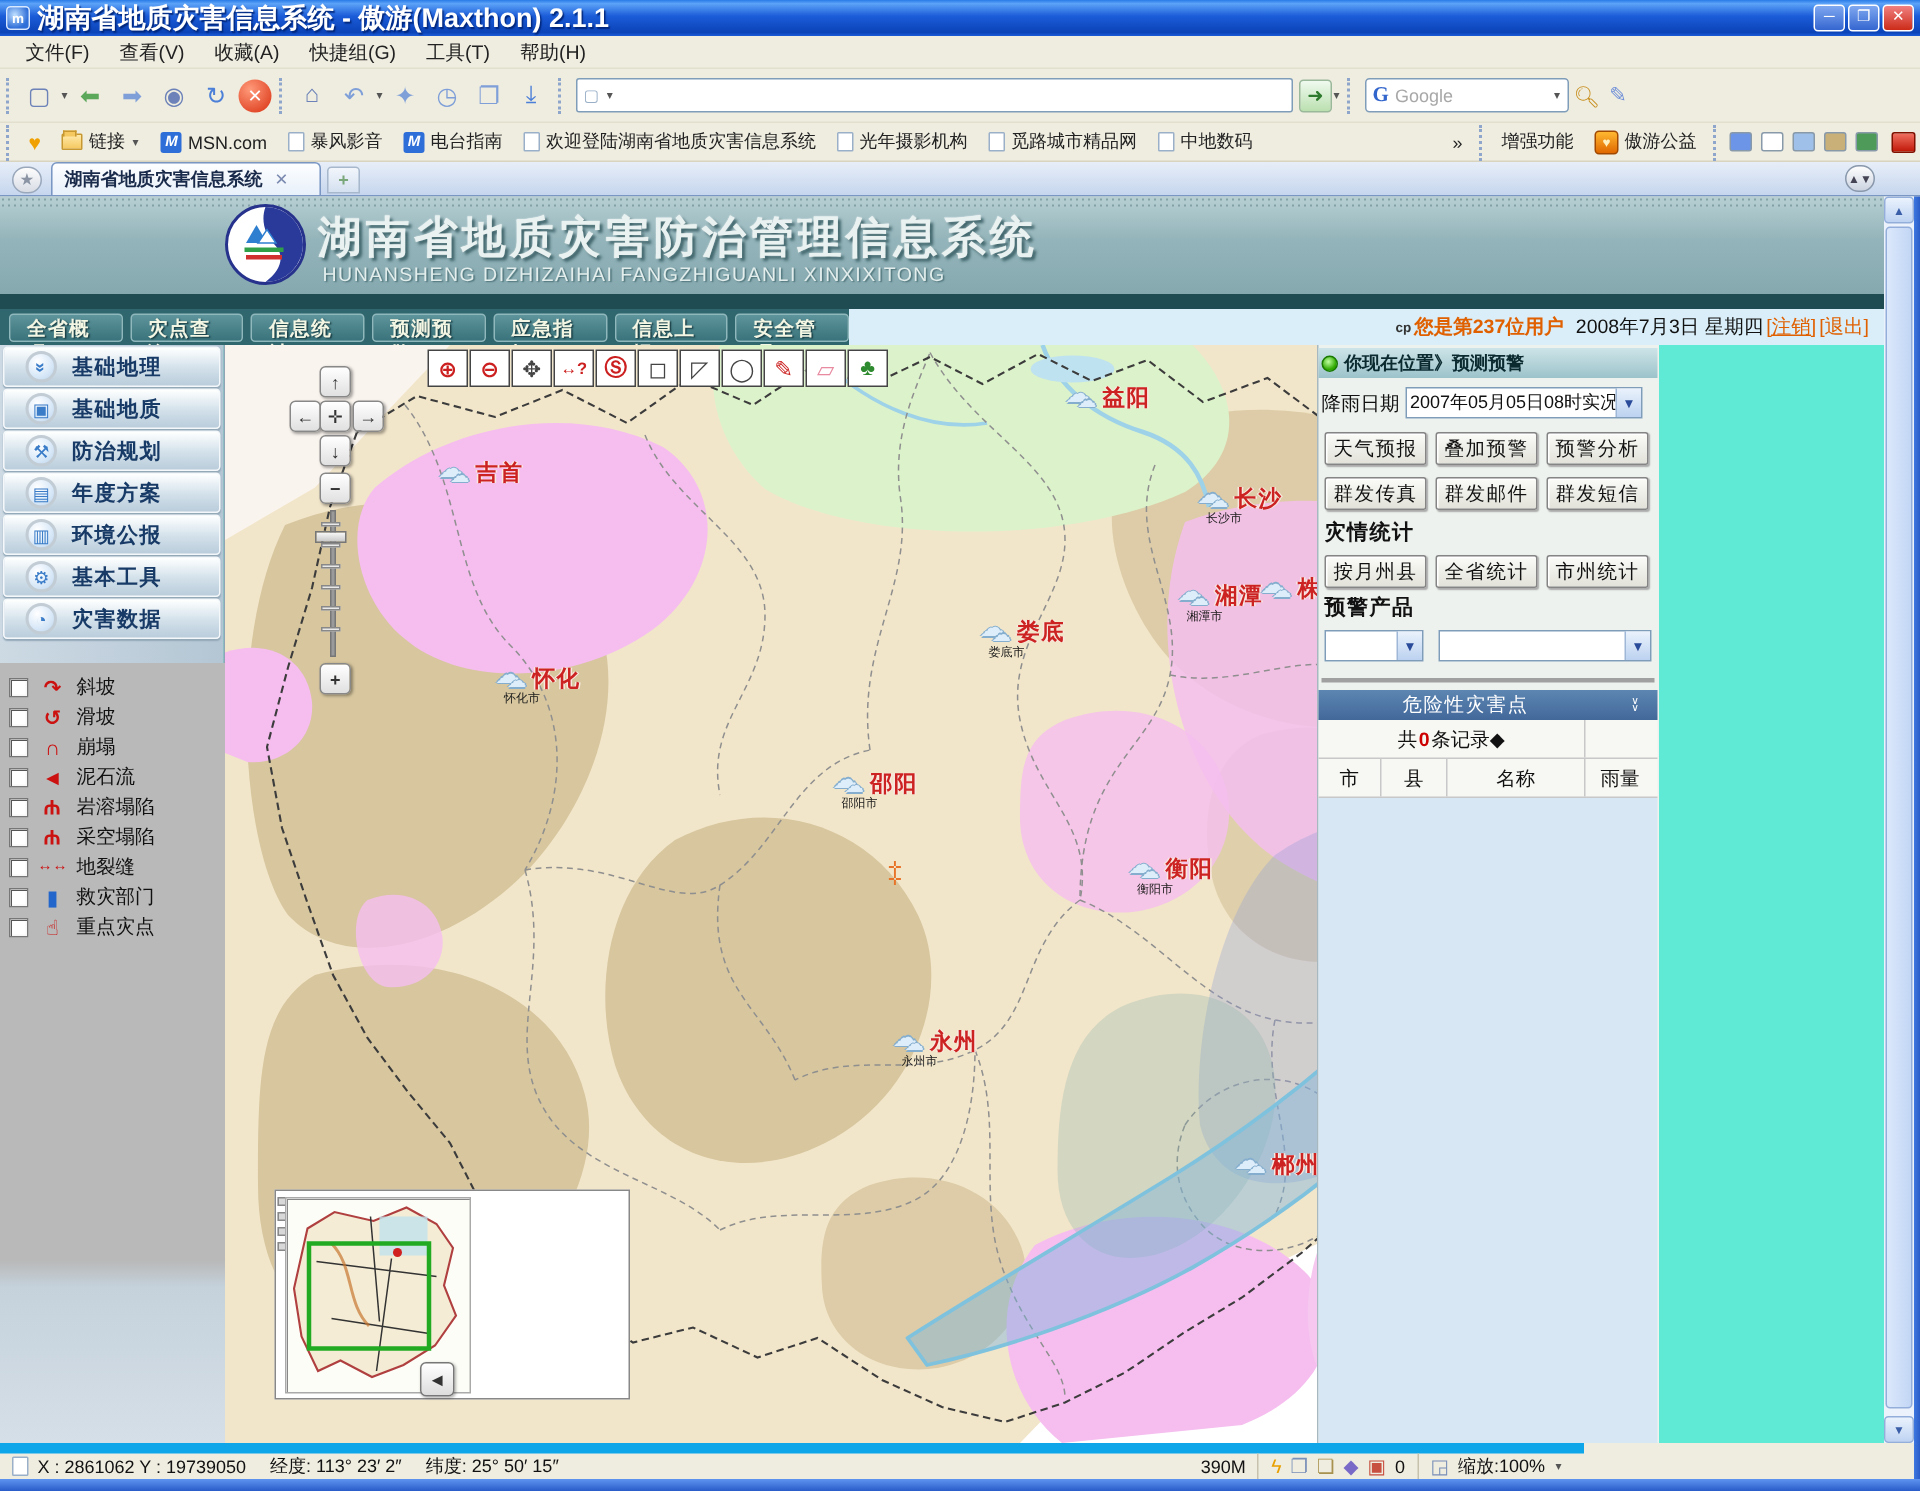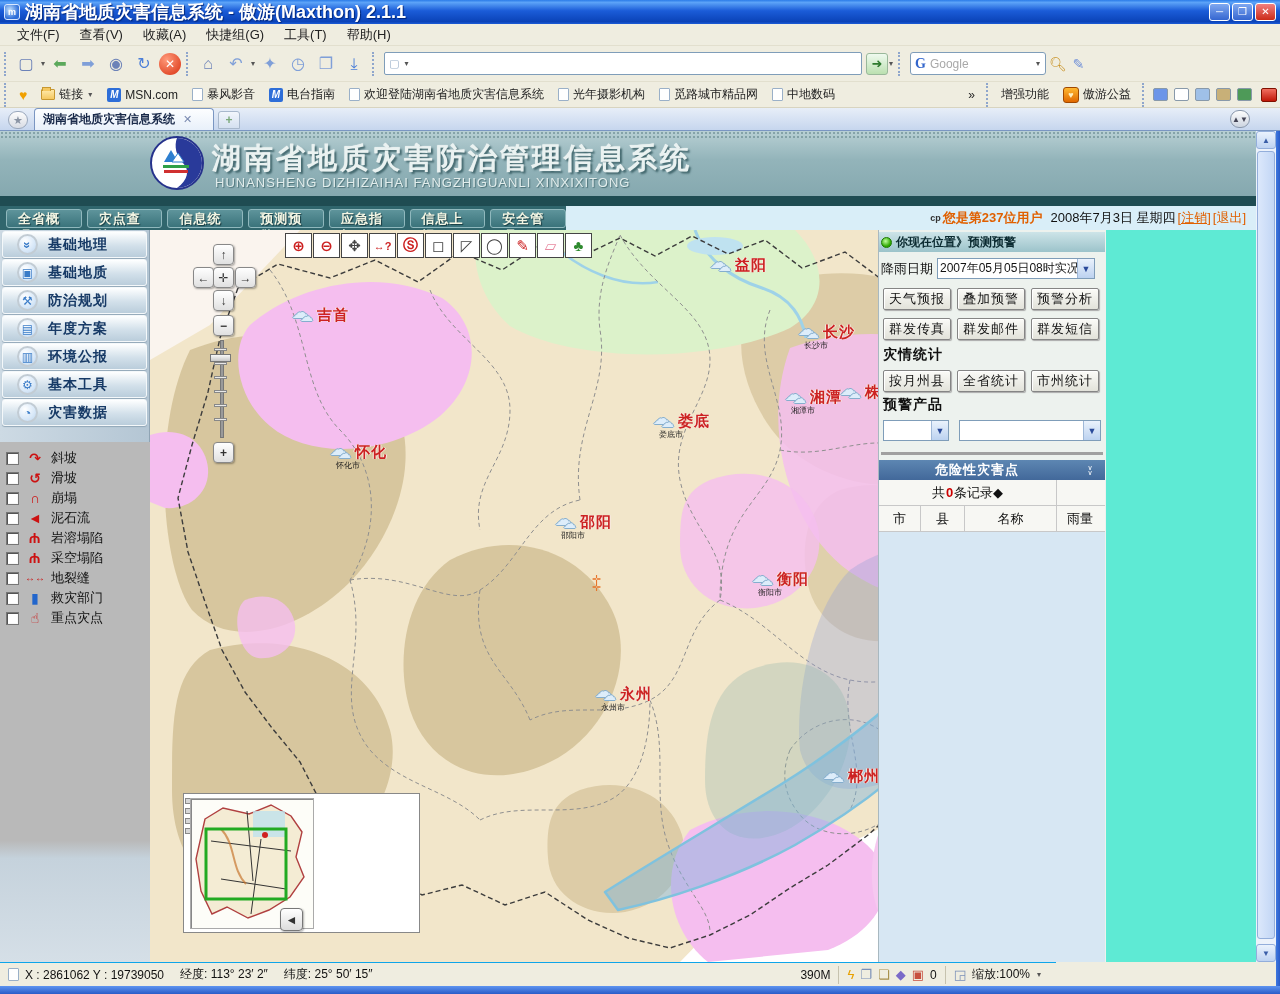--- a/index.html
+++ b/index.html
@@ -177,40 +177,40 @@
   .selbox .val { flex:1; font-size:12px; color:#111; padding:0 2px; white-space:nowrap; overflow:hidden; }
   .selbox .arrow { width:17px; height:100%; background:linear-gradient(180deg,#EAF2FC,#BCD2F0); border-left:1px solid #9FB8D8;
     color:#2A4A9A; font-size:9px; display:flex; align-items:center; justify-content:center; }
   .xpbtn { position:absolute; width:68px; height:22px; background:linear-gradient(180deg,#FBFBF8,#E2E2DA);
     border:1px solid #858585; box-shadow:inset 1px 1px 0 #fff, 1px 1px 1px #AAA; border-radius:2px;
     font-size:13px; color:#111; display:flex; align-items:center; justify-content:center; letter-spacing:1px; }
   .rp-heading { position:absolute; left:4px; font-size:14px; font-weight:bold; color:#111; letter-spacing:1px; }
   .rp-divider { position:absolute; left:2px; top:222px; width:222px; height:3px; background:#A0A0A0; }
   .danger-header { position:absolute; left:0; top:230px; width:226px; height:20px;
     background:linear-gradient(180deg,#5D86B2,#42689A); display:flex; align-items:center; }
-  .danger-title { flex:1; text-align:center; font-size:13px; font-weight:bold; color:#fff; letter-spacing:1px; }
+  .danger-title { flex:1; text-align:center; font-size:13px; font-weight:normal; color:#fff; letter-spacing:1px; }
   .danger-chevrons { width:30px; color:#fff; font-size:7px; line-height:5px; text-align:center; }
   .rec-row { position:absolute; left:0; top:250px; width:226px; height:26px; background:#F7F7F3; border-bottom:1px solid #C8C8C8; display:flex; }
   .rec-left { width:178px; border-right:1px solid #C8C8C8; display:flex; align-items:center; justify-content:center; font-size:13px; color:#111; }
   .rec-count { color:#CC0000; font-weight:bold; padding:0 1px; }
   .th-row { position:absolute; left:0; top:276px; width:226px; height:26px; background:#F7F7F3; border-bottom:1px solid #C8C8C8; display:flex; }
   .th { display:flex; align-items:center; justify-content:center; font-size:13px; color:#111; border-right:1px solid #C8C8C8; }
   .rp-bottom { position:absolute; left:0; top:302px; width:226px; height:430px; background:#D7E7F3; }
 
   
   .v-scrollbar { position:absolute; left:1256px; top:131px; width:20px; height:831px; background:#ECF2FB; }
   .sb-btn { width:20px; height:18px; background:linear-gradient(180deg,#EAF2FD,#BED3F2); border:1px solid #93AEDB;
     border-radius:3px; color:#3A5EA8; font-size:8px; display:flex; align-items:center; justify-content:center; }
   .sb-thumb { position:absolute; left:1px; top:20px; width:18px; height:788px;
     background:linear-gradient(90deg,#DCE8FB,#C2D6F5); border:1px solid #93AEDB; border-radius:3px; }
   .sb-down { position:absolute; bottom:0; }
 
   
   .statusbar { position:absolute; left:0; top:962px; width:1056px; height:24px; background:#EFEDE0;
-    border-top:1px solid #0ea5e9; display:flex; align-items:center; font-size:12px; color:#111; }
+    border-top:7px solid #0ea5e9; display:flex; align-items:center; font-size:12px; color:#111; }
   .sb-seg { display:flex; align-items:center; height:18px; padding:0 8px; border-right:1px solid #C6C2AE; gap:6px; }
   .sb-seg.noline { border-right:none; }
   .statusbar .spacer { flex:1; }
   .sb-ic { font-size:13px; }
   .bottomstrip { position:absolute; left:0; top:986px; width:1280px; height:8px;
     background:linear-gradient(180deg,#5E94F0,#2A5CC8); }
   .side-border { position:absolute; top:131px; width:4px; height:855px; background:linear-gradient(90deg,#3E78E0,#2A5CC8); }
 </style>
 </head>
 <body>

